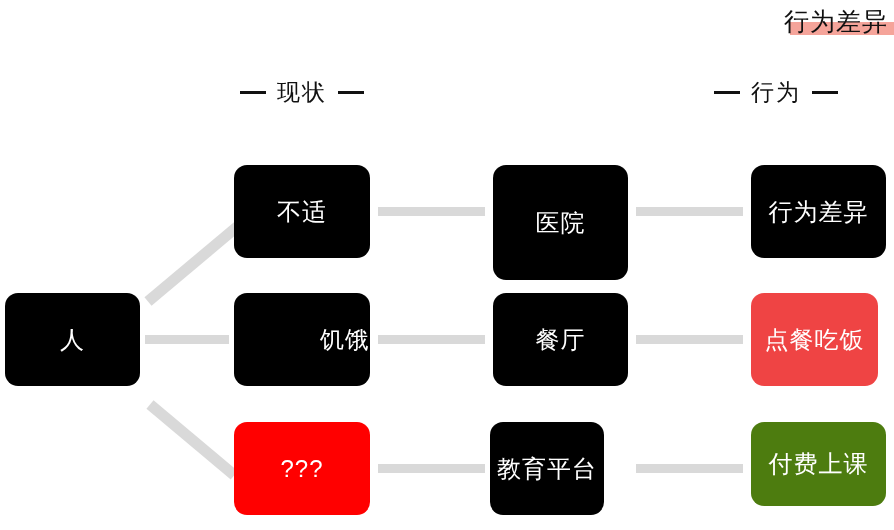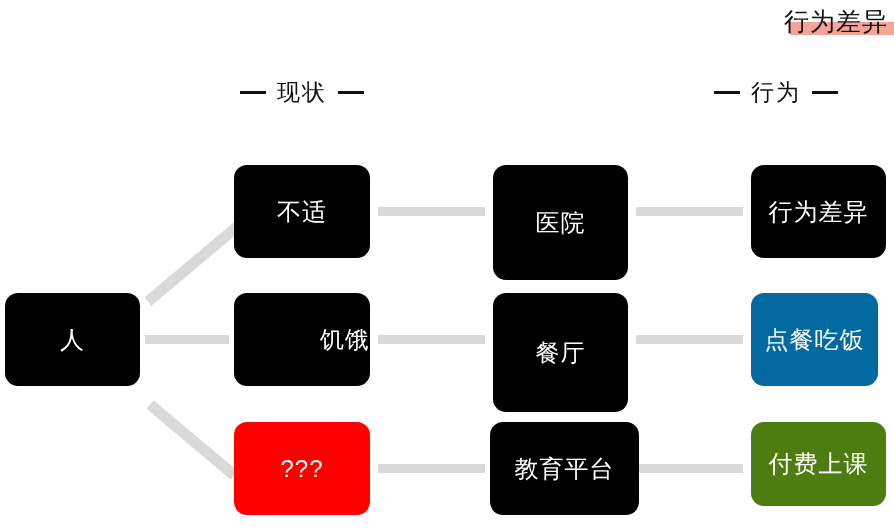--- a/index.html
+++ b/index.html
@@ -157,30 +157,30 @@
   <div class="node dark" style="left: 234px; top: 293px; width: 136px; height: 93px; background: rgb(0, 0, 0); justify-content: flex-end;">
     <span>饥饿</span>
   </div>
   <div class="node red" style="left: 234px; top: 422px; width: 136px; height: 93px; background: rgb(255, 0, 0);">
     <span>???</span>
   </div>
 
   <div class="node dark" style="left: 493px; top: 165px; width: 135px; height: 115px; background: rgb(0, 0, 0);">
     <span>医院</span>
   </div>
-  <div class="node dark" style="left: 493px; top: 293px; width: 135px; height: 119px; background: rgb(0, 0, 0);">
+  <div class="node dark" style="left: 493px; top: 293px; width: 135px; height: 93px; background: rgb(0, 0, 0);">
     <span>餐厅</span>
   </div>
-  <div class="node dark" style="left: 490px; top: 422px; width: 149px; height: 93px; background: rgb(0, 0, 0);">
+  <div class="node dark" style="left: 490px; top: 422px; width: 114px; height: 93px; background: rgb(0, 0, 0);">
     <span>教育平台</span>
   </div>
 
   <div class="node dark" style="left: 751px; top: 165px; width: 135px; height: 93px; background: rgb(0, 0, 0);">
     <span>行为差异</span>
   </div>
-  <div class="node dark" style="left: 751px; top: 293px; width: 127px; height: 93px; background: #0369a1;">
+  <div class="node dark" style="left: 751px; top: 293px; width: 127px; height: 93px; background: #ef4444;">
     <span>点餐吃饭</span>
   </div>
   <div class="node dark" style="left: 751px; top: 422px; width: 135px; height: 84px; background: #4d7c0f;">
     <span>付费上课</span>
   </div>
 
 </div>
 
 </body></html>

